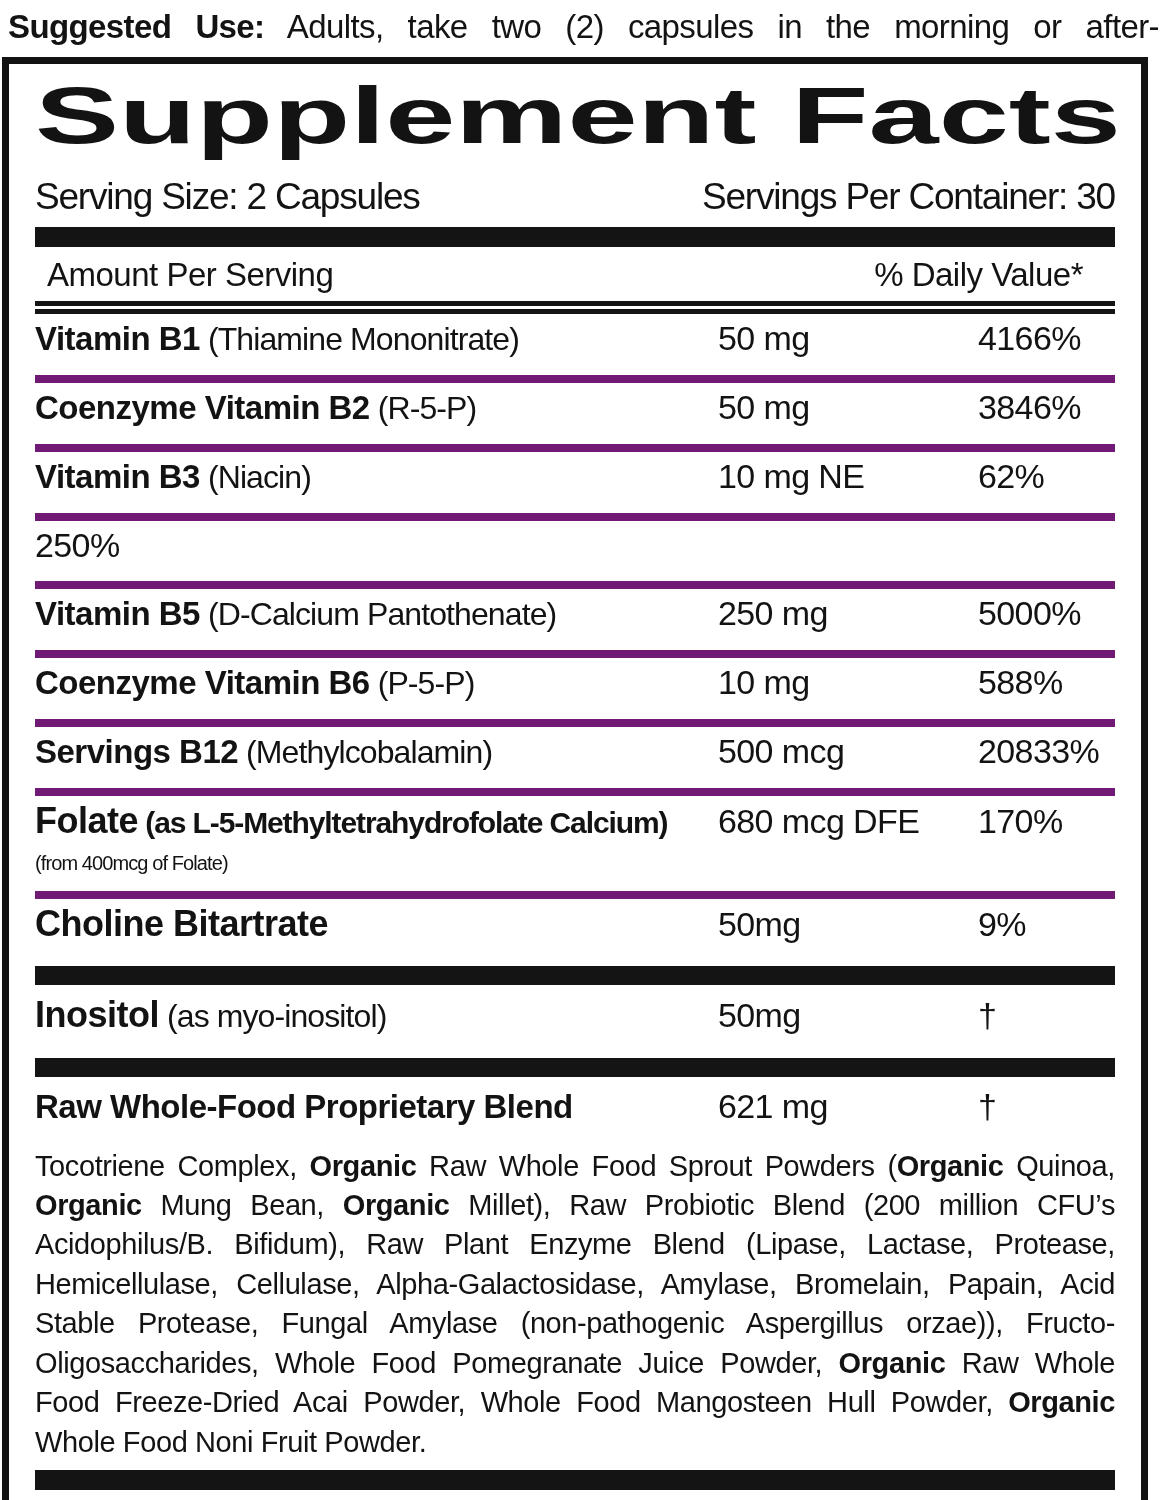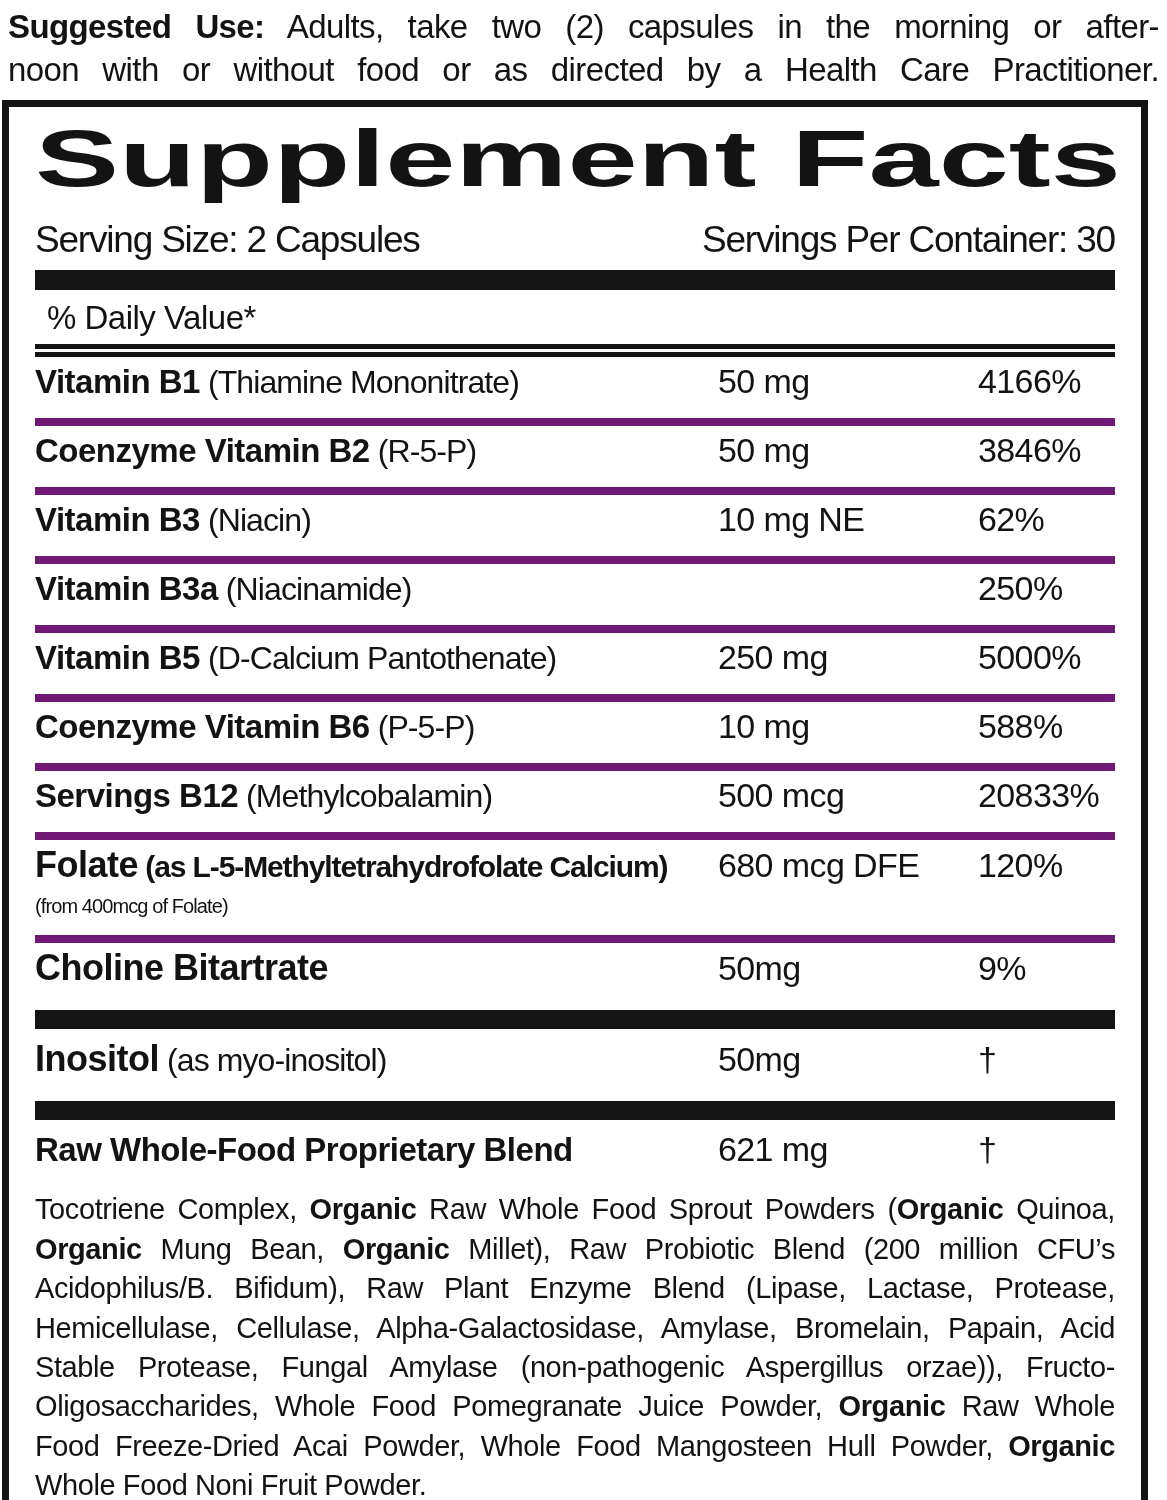--- a/index.html
+++ b/index.html
@@ -75,39 +75,39 @@
     white-space: pre-wrap;
     margin: 7px 0 2px 0;
     padding-left: 10px;
   }
 </style>
 </head>
 <body>
 
 <div class="suggested" id="suggested">
     <div class="su-line"><span class="b">Suggested Use:</span><span> Adults, take two (2) capsules in the morning or after-</span></div>
-    <div class="su-line"><span>noon with or without food or as directed by a Health Care Practitioner.</span></div>
   </div>
 
 <div class="box">
 
   <div class="title-wrap">
     <svg width="1088" height="90" viewBox="0 0 1088 90">
       <text x="0" y="73" font-size="79" textLength="1086" lengthAdjust="spacingAndGlyphs">Supplement Facts</text>
     </svg>
   </div>
 
   <div class="serving-row">
     <span>Serving Size: 2 Capsules</span>
     <span>Servings Per Container: 30</span>
   </div>
 
   <div class="bar"></div>
 
   <div class="header-row">
+    <span>Amount Per Serving</span>
     <span>% Daily Value*</span>
   </div>
 
   <div class="double-rule"></div>
 
   <div id="table-body">
       <div class="row">
         <div class="cell-name"><span class="nm">Vitamin B1</span><span class="pr"> (Thiamine Mononitrate)</span></div>
         <div class="cell-amt">50 mg</div>
         <div class="cell-dv">4166%</div>
@@ -116,42 +116,41 @@
         <div class="cell-name"><span class="nm">Coenzyme Vitamin B2</span><span class="pr"> (R-5-P)</span></div>
         <div class="cell-amt">50 mg</div>
         <div class="cell-dv">3846%</div>
       </div>
       <div class="row sep">
         <div class="cell-name"><span class="nm">Vitamin B3</span><span class="pr"> (Niacin)</span></div>
         <div class="cell-amt">10 mg NE</div>
         <div class="cell-dv">62%</div>
       </div>
       <div class="row sep">
-        <div class="cell-name"><span class="nm">Vitamin B3a</span><span class="pr"> (Niacinamide)</span></div>
         <div class="cell-dv">250%</div>
       </div>
       <div class="row sep">
         <div class="cell-name"><span class="nm">Vitamin B5</span><span class="pr"> (D-Calcium Pantothenate)</span></div>
         <div class="cell-amt">250 mg</div>
         <div class="cell-dv">5000%</div>
       </div>
       <div class="row sep">
         <div class="cell-name"><span class="nm">Coenzyme Vitamin B6</span><span class="pr"> (P-5-P)</span></div>
         <div class="cell-amt">10 mg</div>
         <div class="cell-dv">588%</div>
       </div>
       <div class="row sep">
         <div class="cell-name"><span class="nm">Servings B12</span><span class="pr"> (Methylcobalamin)</span></div>
         <div class="cell-amt">500 mcg</div>
         <div class="cell-dv">20833%</div>
       </div>
       <div class="row sep">
         <div class="cell-name"><span class="nm lg">Folate</span><span class="pr prb"> (as L-5-Methyltetrahydrofolate Calcium)</span><div class="sub">(from 400mcg of Folate)</div></div>
         <div class="cell-amt">680 mcg DFE</div>
-        <div class="cell-dv">120%</div>
+        <div class="cell-dv">170%</div>
       </div>
       <div class="row sep">
         <div class="cell-name"><span class="nm lg">Choline Bitartrate</span></div>
         <div class="cell-amt">50mg</div>
         <div class="cell-dv">9%</div>
       </div>
       <div class="bar bar-section"></div>
       <div class="row">
         <div class="cell-name"><span class="nm lg">Inositol</span><span class="pr"> (as myo-inositol)</span></div>
         <div class="cell-amt">50mg</div>

